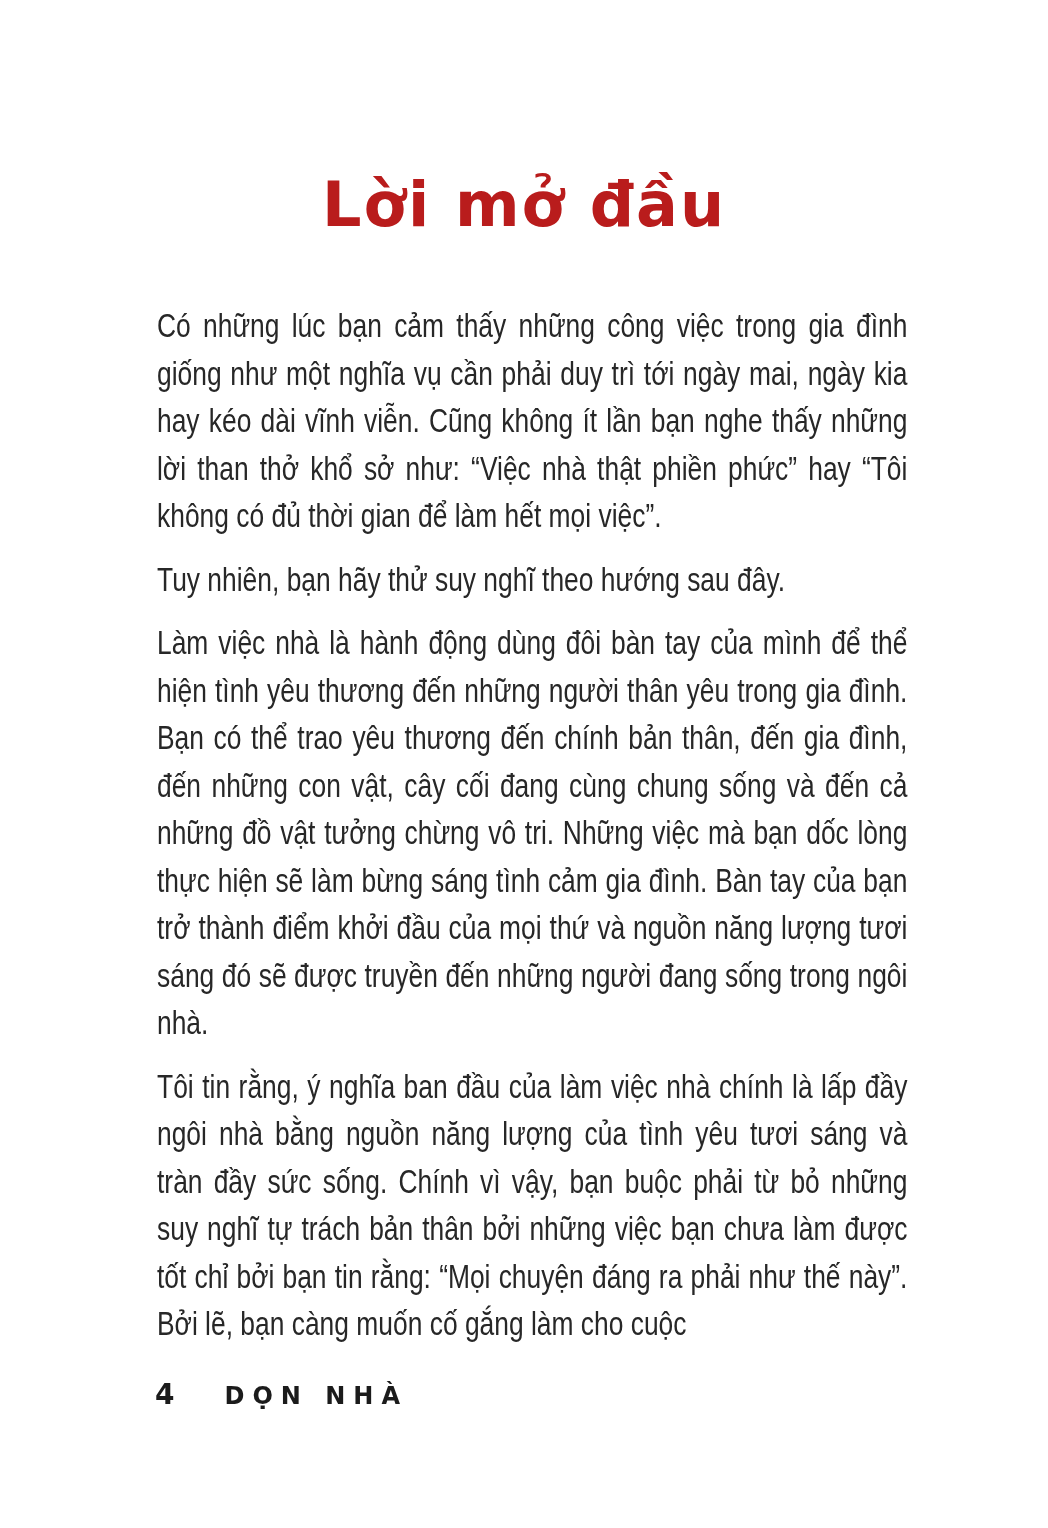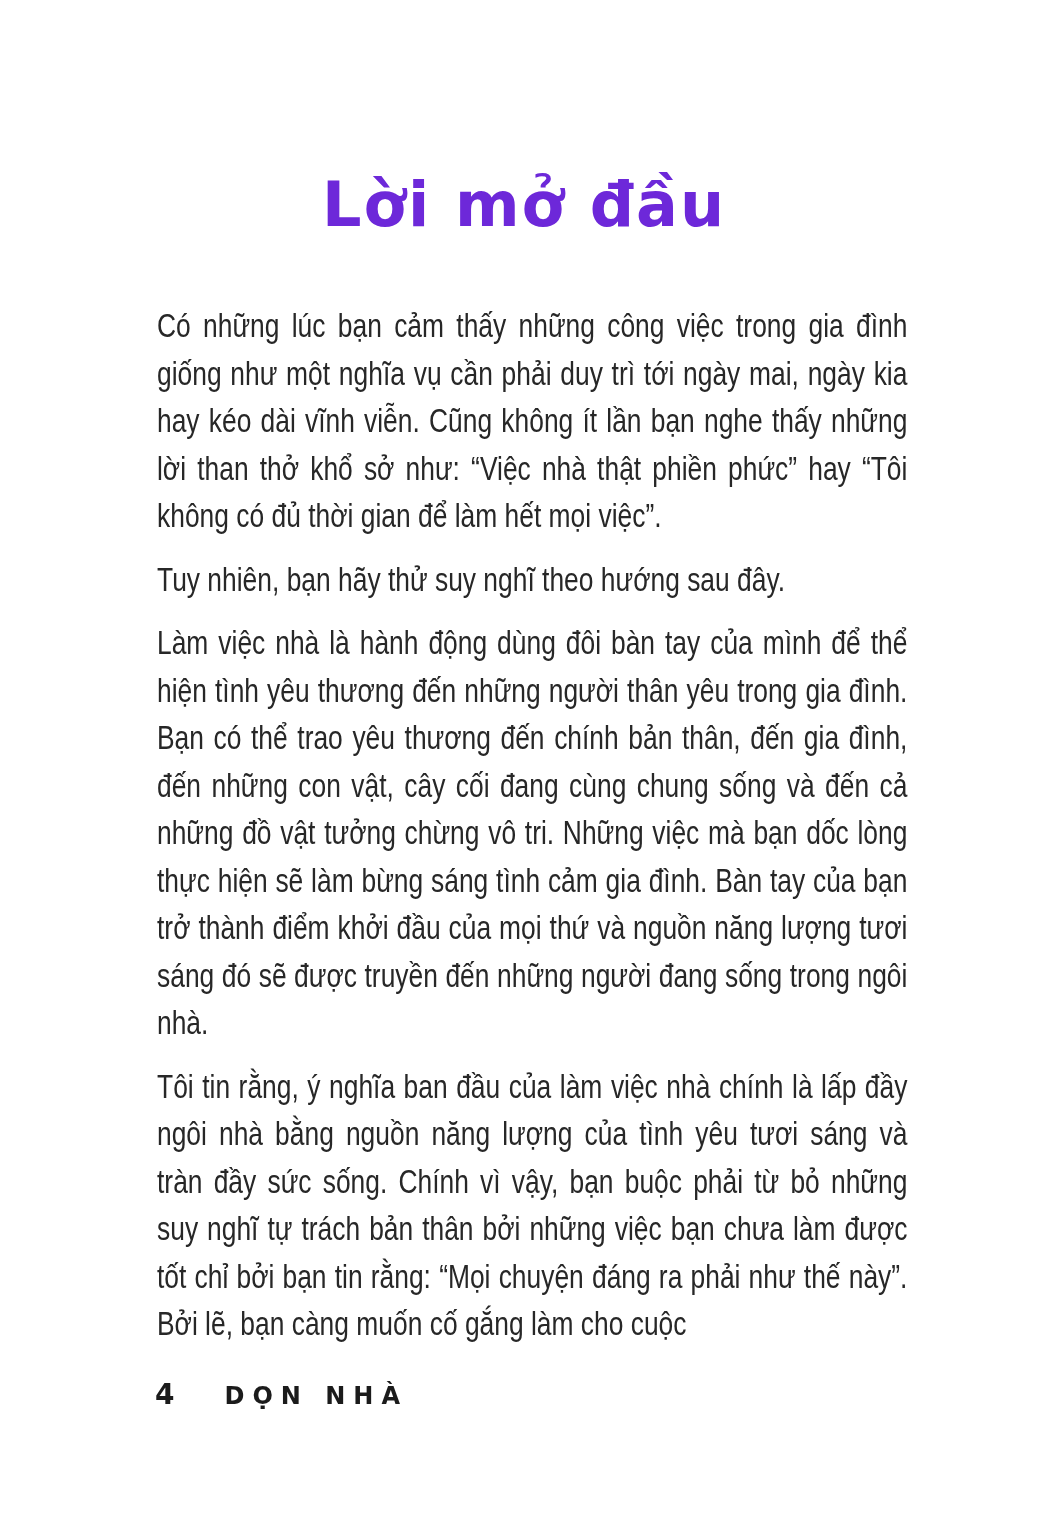--- a/index.html
+++ b/index.html
@@ -18,21 +18,21 @@
   .chapter-title {
     position: absolute;
     top: 126px;
     left: 0;
     width: 100%;
     text-align: center;
     font-family: "DejaVu Sans", sans-serif;
     font-weight: bold;
     font-size: 62px;
     letter-spacing: 2px;
-    color: #6d28d9;
+    color: #b91c1c;
   }
   
   .body-text {
     position: absolute;
     top: 302px;
     left: 157px;
     width: 938px;
     transform: scaleX(0.8);
     transform-origin: left top;
   }

